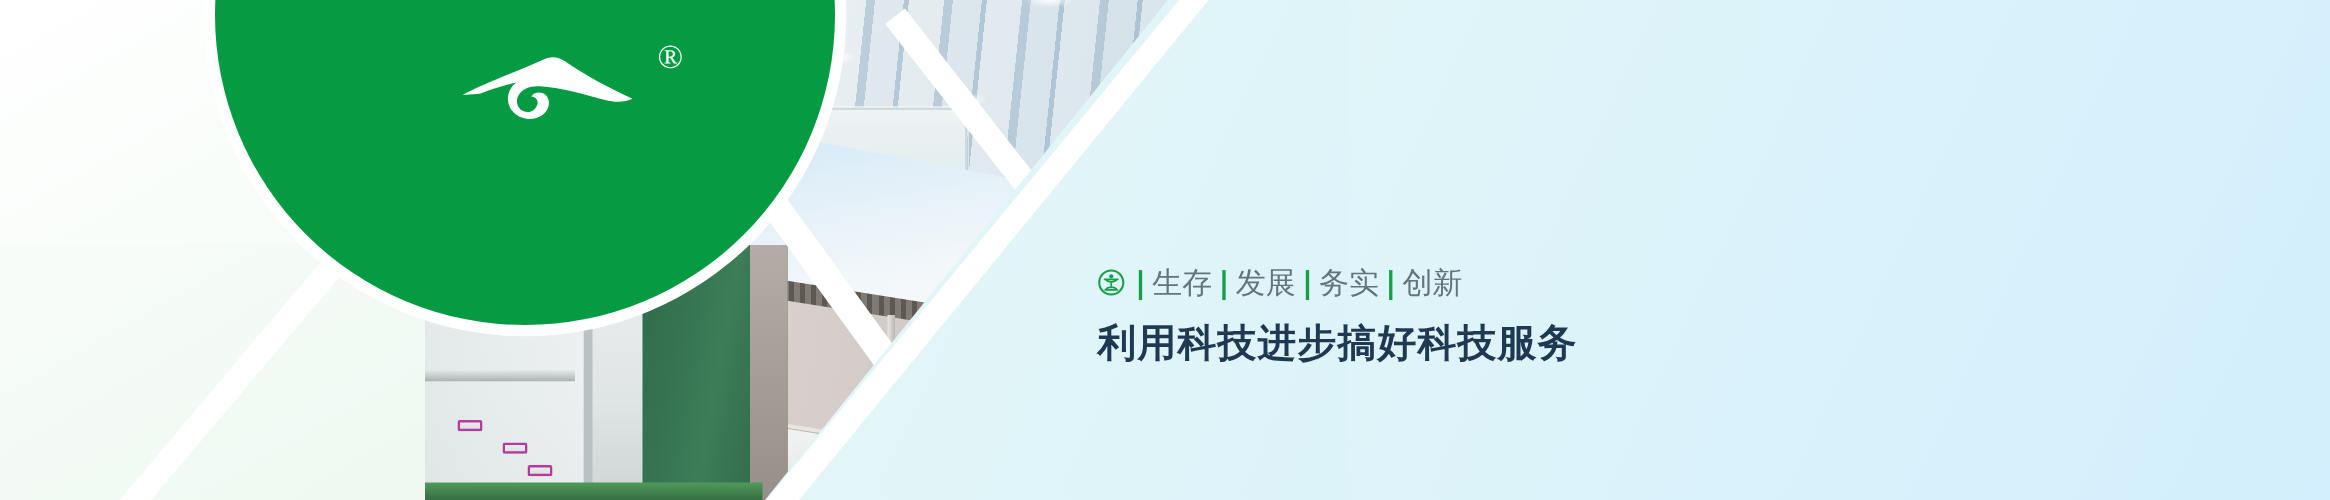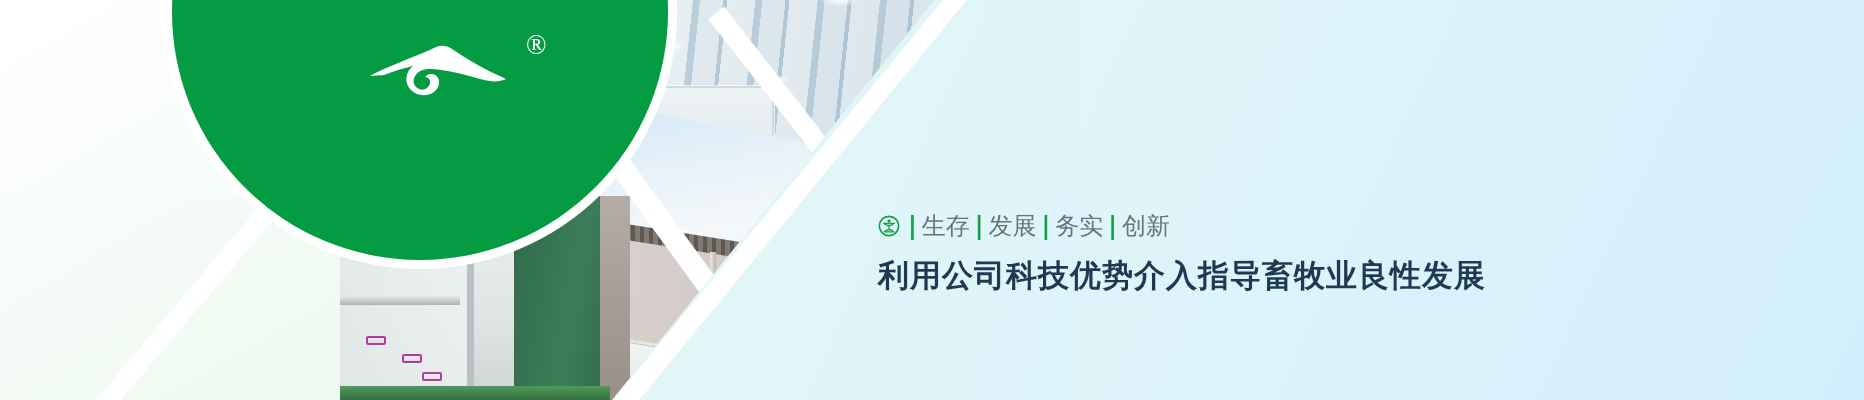--- a/index.html
+++ b/index.html
@@ -398,16 +398,16 @@
       <span class="tag-sep">|</span>
         <span class="tag-word">生存</span>
         <span class="tag-sep">|</span>
         <span class="tag-word">发展</span>
         <span class="tag-sep">|</span>
         <span class="tag-word">务实</span>
         <span class="tag-sep">|</span>
         <span class="tag-word">创新</span>
     </div>
 
-    <div class="headline">利用公司科技优势介入指导畜牧业良性发展</div>
+    <div class="headline">利用科技进步搞好科技服务</div>
   </div>
 
 </div>
 
 </body></html>

